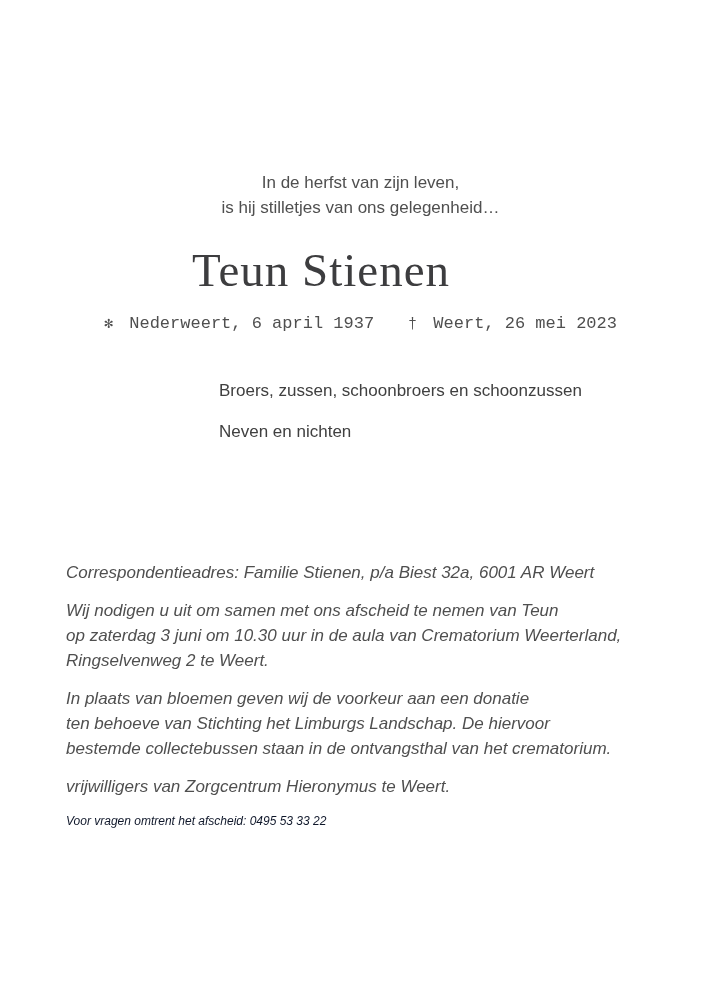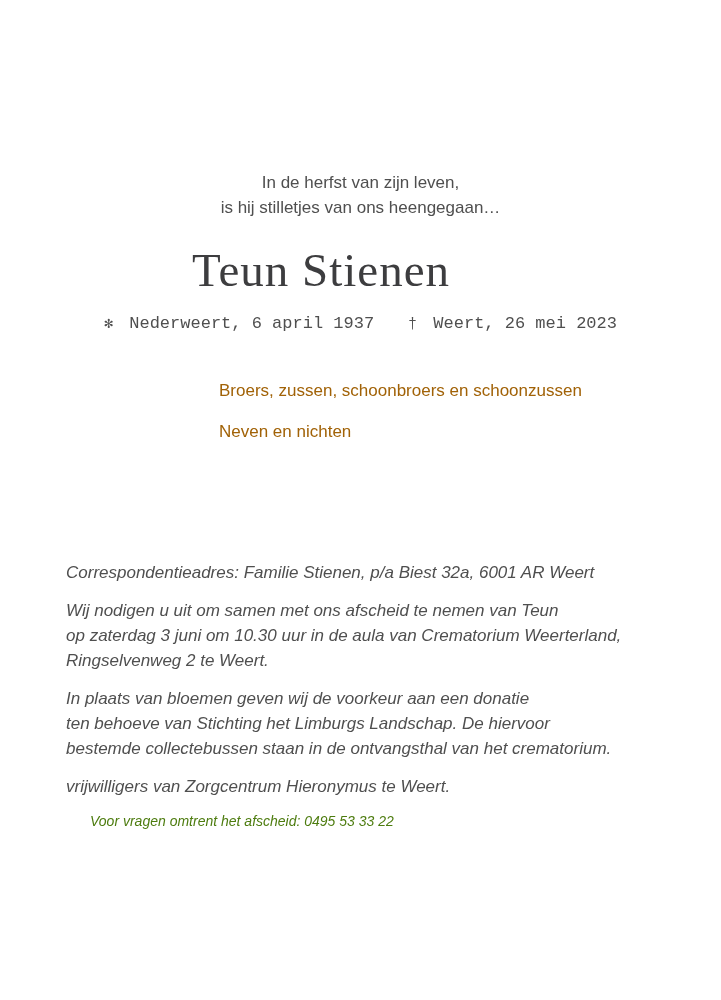--- a/index.html
+++ b/index.html
@@ -51,50 +51,49 @@
     font-family: Liberation Mono, monospace;
   }
   .date-part { white-space: nowrap; }
   .date-symbol { display: inline-block; margin-right: 6px; font-size: 15px; }
   .relatives {
     position: absolute;
     top: 378px;
     left: 219px;
     font-size: 17px;
     line-height: 25px;
-    color: #a16207;
+    color: #404040;
   }
   .relatives .line + .line { margin-top: 16px; }
   .body-text {
     position: absolute;
     top: 560px;
     left: 66px;
     width: 610px;
     font-size: 17px;
     line-height: 25px;
     color: #4f4f4f;
     font-style: italic;
   }
   .body-text .paragraph { margin-bottom: 13px; }
   .footer-note {
-    font-size: 14px;
+    font-size: 12px;
     line-height: 18px;
     margin-top: 2px;
-    color: #4d7c0f;
-    margin-left: 24px;
+    color: #0f172a;
   }
 </style>
 </head>
 <body>
 
 <div class="page">
 
   <div class="intro">
     <div class="line">In de herfst van zijn leven,</div>
-    <div class="line">is hij stilletjes van ons heengegaan…</div>
+    <div class="line">is hij stilletjes van ons gelegenheid…</div>
   </div>
 
   <div class="deceased-name">Teun Stienen</div>
 
   <div class="dates-row">
     <span class="date-part">
       <span class="date-symbol">✻</span>
       <span>Nederweert, 6 april 1937</span>
     </span>
     <span class="date-part">

